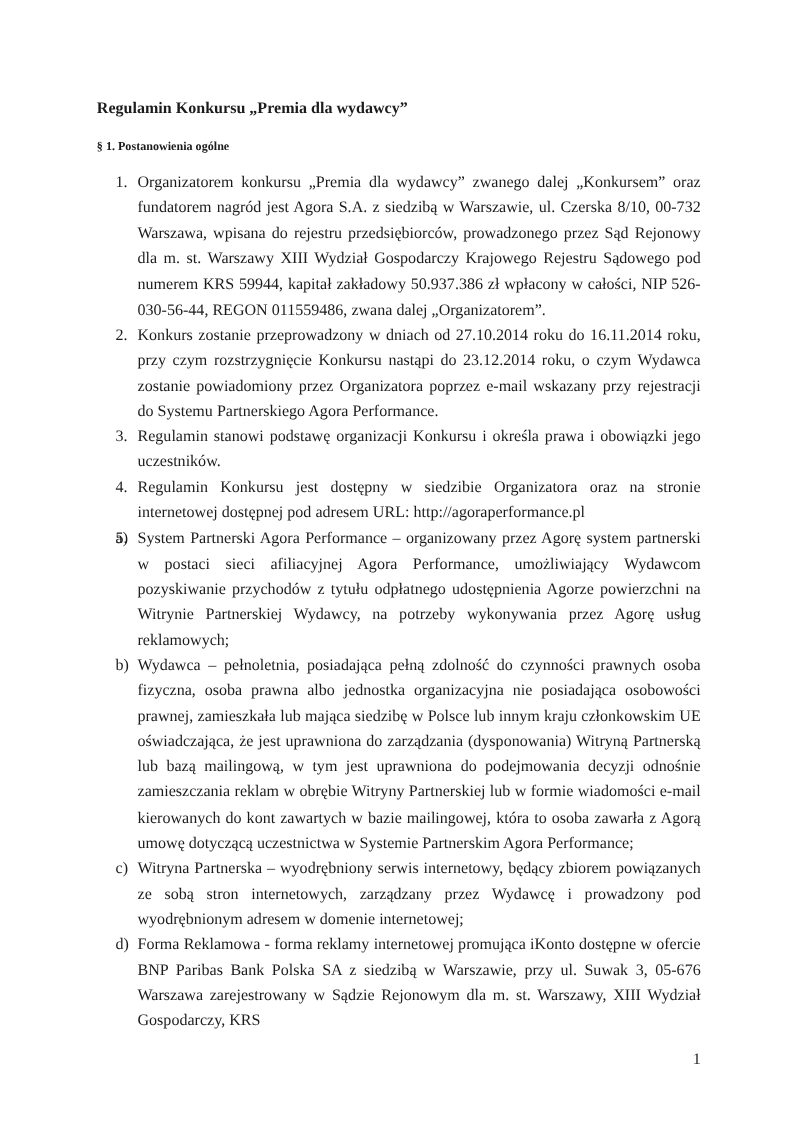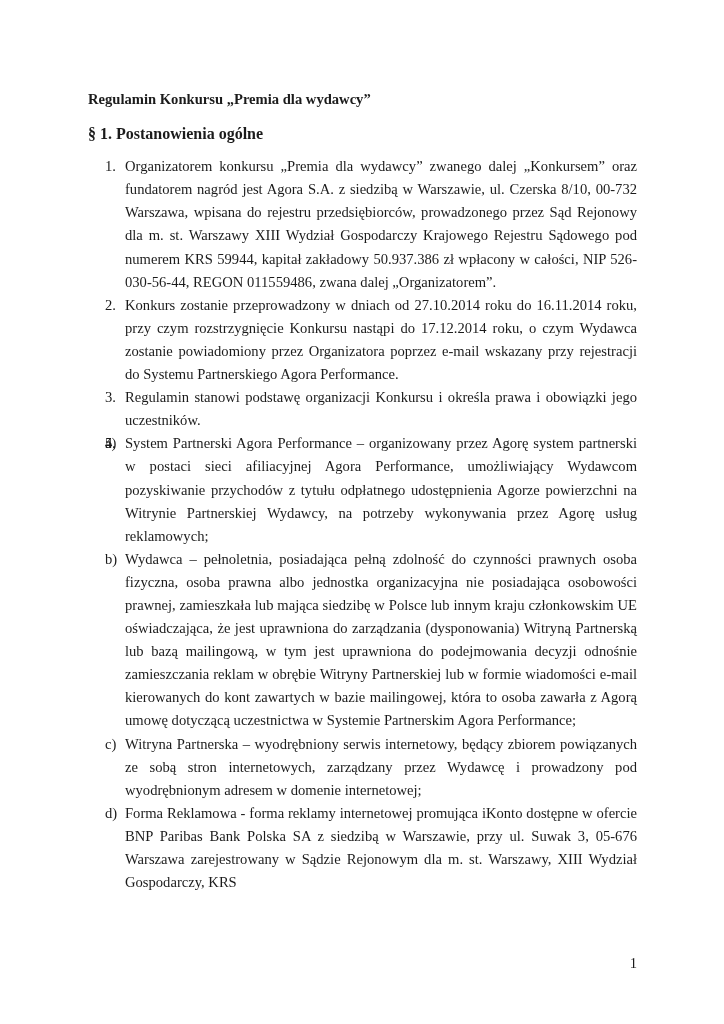--- a/index.html
+++ b/index.html
@@ -22,21 +22,21 @@
     padding: 88px 87px 0 88px;
     background: #ffffff;
   }
   .doc-title {
     font-size: 14.6px;
     line-height: 23.1px;
     font-weight: bold;
     margin: 0 0 11px 0;
   }
   .section-heading {
-    font-size: 16px;
+    font-size: 11px;
     line-height: 23.1px;
     font-weight: bold;
     margin: 0 0 10px 0;
   }
   .list {
     font-size: 14.6px;
     line-height: 23.1px;
   }
   .list-item {
     position: relative;
@@ -69,30 +69,31 @@
 
   <div class="list">
 
     <div class="list-item">
       <span class="marker">1.</span>
       <span class="item-text">Organizatorem konkursu „Premia dla wydawcy” zwanego dalej „Konkursem” oraz fundatorem nagród jest Agora S.A. z siedzibą w Warszawie, ul. Czerska 8/10, 00-732 Warszawa, wpisana do rejestru przedsiębiorców, prowadzonego przez Sąd Rejonowy dla m. st. Warszawy XIII Wydział Gospodarczy Krajowego Rejestru Sądowego pod numerem KRS 59944, kapitał zakładowy 50.937.386 zł wpłacony w całości, NIP 526-030-56-44, REGON 011559486, zwana dalej „Organizatorem”.</span>
     </div>
 
     <div class="list-item">
       <span class="marker">2.</span>
-      <span class="item-text">Konkurs zostanie przeprowadzony w dniach od 27.10.2014 roku do 16.11.2014 roku, przy czym rozstrzygnięcie Konkursu nastąpi do 17.12.2014 roku, o czym Wydawca zostanie powiadomiony przez Organizatora poprzez e-mail wskazany przy rejestracji do Systemu Partnerskiego Agora Performance.</span>
+      <span class="item-text">Konkurs zostanie przeprowadzony w dniach od 27.10.2014 roku do 16.11.2014 roku, przy czym rozstrzygnięcie Konkursu nastąpi do 23.12.2014 roku, o czym Wydawca zostanie powiadomiony przez Organizatora poprzez e-mail wskazany przy rejestracji do Systemu Partnerskiego Agora Performance.</span>
     </div>
 
     <div class="list-item">
       <span class="marker">3.</span>
       <span class="item-text">Regulamin stanowi podstawę organizacji Konkursu i określa prawa i obowiązki jego uczestników.</span>
     </div>
 
     <div class="list-item">
       <span class="marker">4.</span>
+      <span class="item-text">Regulamin Konkursu jest dostępny w siedzibie Organizatora oraz na stronie internetowej dostępnej pod adresem URL: http://agoraperformance.pl</span>
     </div>
 
     <div class="list-item">
       <span class="marker">5.</span>
     </div>
 
     <div class="list-item">
       <span class="marker">a)</span>
       <span class="item-text">System Partnerski Agora Performance – organizowany przez Agorę system partnerski w postaci sieci afiliacyjnej Agora Performance, umożliwiający Wydawcom pozyskiwanie przychodów z tytułu odpłatnego udostępnienia Agorze powierzchni na Witrynie Partnerskiej Wydawcy, na potrzeby wykonywania przez Agorę usług reklamowych;</span>
     </div>

